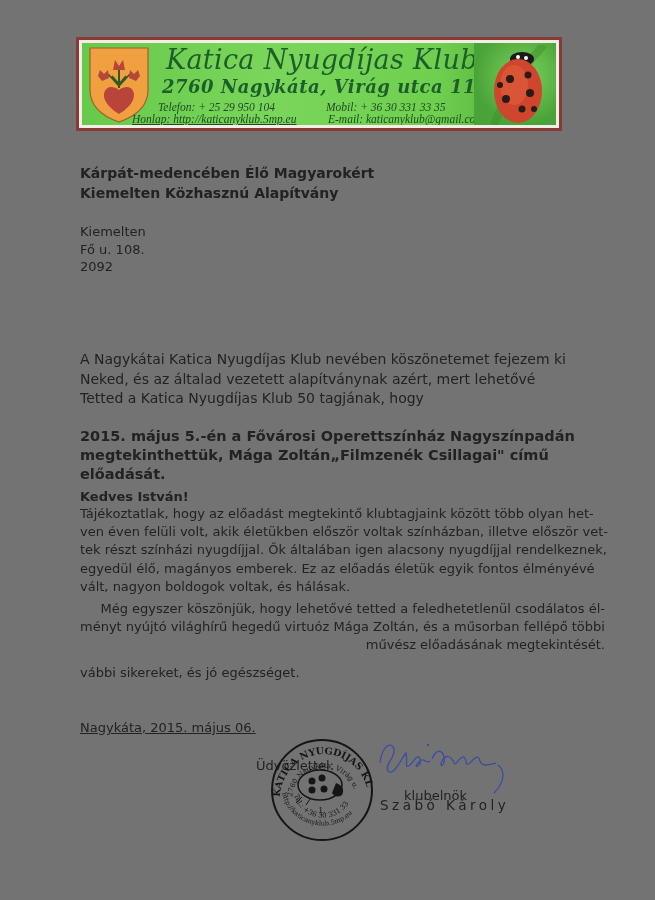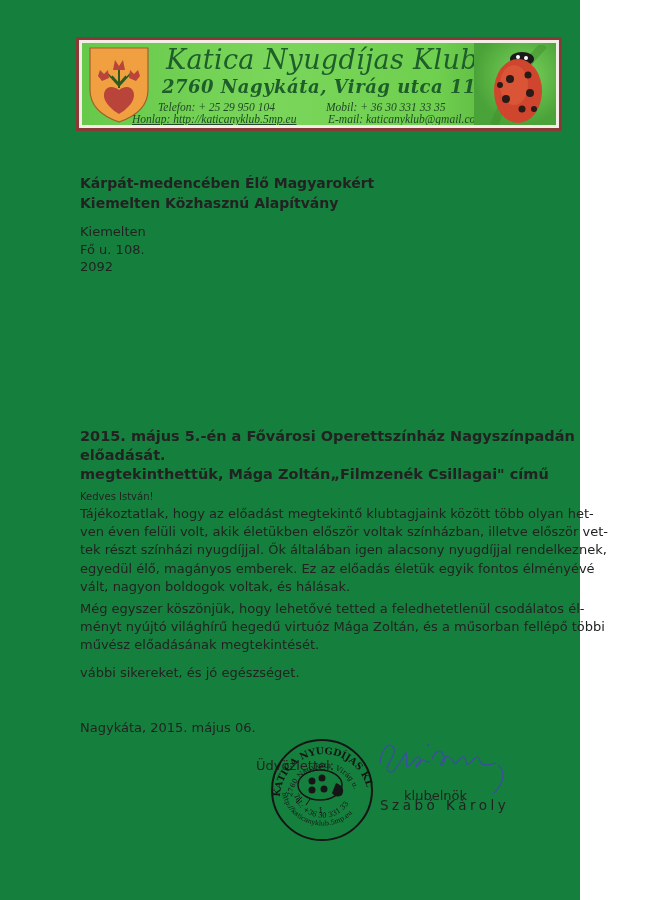--- a/index.html
+++ b/index.html
@@ -1,20 +1,20 @@
 <!DOCTYPE html>
 <html><head>
   <meta charset="utf-8">
   <style>
     html, body { margin: 0; padding: 0; }
     body {
       width: 655px; height: 900px; background: #ffffff; position: relative; overflow: hidden;
       font-family: "DejaVu Sans", sans-serif; color: #1c1c1c;
     }
-    .page { position: absolute; left: 0; top: 0; width: 580px; height: 900px; background: #15803d; }
+    .page { position: absolute; left: 0; top: 0; width: 655px; height: 900px; background: #737373; }
 
     
     .letterhead {
       position: absolute; left: 76px; top: 37px; width: 486px; height: 94px;
       border: 3px solid #8a3a36; box-sizing: border-box; background: #f4ece6; padding: 3px;
     }
     .lh-inner {
       position: relative; width: 100%; height: 100%;
       background: linear-gradient(90deg, #67c94a 0%, #7ad65b 40%, #6fcf4e 75%, #4aa338 100%);
       overflow: hidden;
@@ -38,33 +38,33 @@
     .lh-email { left: 246px; top: 70px; }
     .ladybug-area {
       position: absolute; right: 0; top: 0; width: 82px; height: 100%;
       background: radial-gradient(ellipse at 60% 40%, #7bd25c 0%, #4aa338 70%);
     }
     .ladybug { position: absolute; right: 4px; top: 2px; width: 68px; height: 80px; }
 
     
     .text { position: absolute; left: 80px; font-size: 13.2px; line-height: 17px; white-space: nowrap; color: #222; }
     .bold { font-weight: bold; }
-    .recipient-org { top: 173px; font-size: 14px; font-weight: bold; line-height: 20px; }
+    .recipient-org { top: 163px; font-size: 14px; font-weight: bold; line-height: 20px; }
     .address { top: 223px; font-size: 13px; line-height: 17.5px; }
     .salutation-name { top: 293px; font-size: 14px; line-height: 20px; }
     .para-1 { top: 350px; font-size: 14px; line-height: 19.5px; }
     .event {
       position: absolute; left: 80px; width: 498px; top: 427px; text-align: left;
       font-size: 14.5px; font-weight: bold; line-height: 19px; color: #222;
     }
-    .dear { top: 488px; font-size: 10px; font-weight: normal; }
+    .dear { top: 488px; font-size: 13px; font-weight: bold; }
     .para-2 { top: 505px; font-size: 13px; line-height: 18.2px; }
-    .para-3 { top: 600px; font-size: 13px; line-height: 18.2px; }
+    .para-3 { top: 600px; font-size: 13px; line-height: 18.2px; text-align: right; }
     .para-4 { top: 664px; font-size: 13px; line-height: 18.2px; }
-    .place-date { top: 719px; font-size: 13px; }
+    .place-date { top: 719px; font-size: 13px; text-decoration: underline; }
     .greeting { left: 256px; top: 757px; font-size: 13px; }
     .signer-name { left: 380px; top: 768px; font-size: 13.5px; letter-spacing: 0.5px; margin-top: 29px; }
     .signer-name .spaced { letter-spacing: 3.5px; }
     .signer-title { left: 404px; top: 787px; font-size: 13px; }
 
     .stamp { position: absolute; left: 266px; top: 735px; width: 112px; height: 106px; }
     .signature { position: absolute; left: 372px; top: 735px; width: 140px; height: 60px; }
     .line { display: block; }
   </style>
 </head>
@@ -112,24 +112,29 @@
   <div class="text recipient-org">
     <span class="line">Kárpát-medencében Élő Magyarokért</span>
     <span class="line">Kiemelten Közhasznú Alapítvány</span>
   </div>
   <div class="text address">
     <span class="line">Kiemelten</span>
     <span class="line">Fő u. 108.</span>
     <span class="line">2092</span>
   </div>
 
+  <div class="text para-1">
+    <span class="line">A Nagykátai Katica Nyugdíjas Klub nevében köszönetemet fejezem ki</span>
+    <span class="line">Neked, és az általad vezetett alapítványnak azért, mert lehetővé</span>
+    <span class="line">Tetted a Katica Nyugdíjas Klub 50 tagjának, hogy</span>
+  </div>
   <div class="event">
     <span class="line">2015. május 5.-én a Fővárosi Operettszínház Nagyszínpadán</span>
+    <span class="line">megtekinthettük, Mága Zoltán„Filmzenék Csillagai" című</span>
     <span class="line">előadását.</span>
-    <span class="line">megtekinthettük, Mága Zoltán„Filmzenék Csillagai" című</span>
   </div>
   <div class="text dear">Kedves István!</div>
   <div class="text para-2">
     <span class="line">Tájékoztatlak, hogy az előadást megtekintő klubtagjaink között több olyan het-</span>
     <span class="line">ven éven felüli volt, akik életükben először voltak színházban, illetve először vet-</span>
     <span class="line">tek részt színházi nyugdíjjal. Ők általában igen alacsony nyugdíjjal rendelkeznek,</span>
     <span class="line">egyedül élő, magányos emberek. Ez az előadás életük egyik fontos élményévé</span>
     <span class="line">vált, nagyon boldogok voltak, és hálásak.</span>
   </div>
   <div class="text para-3">

